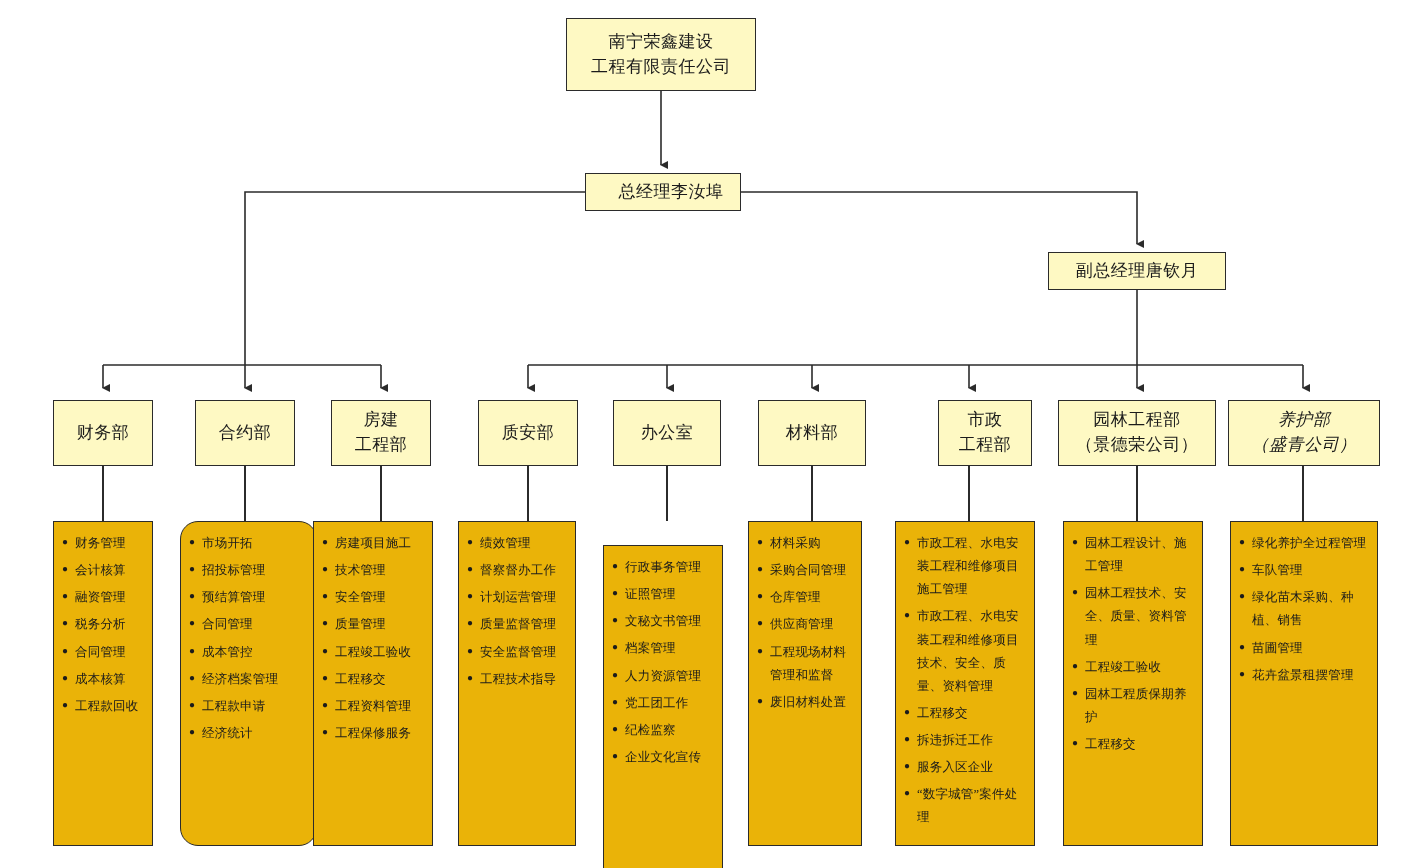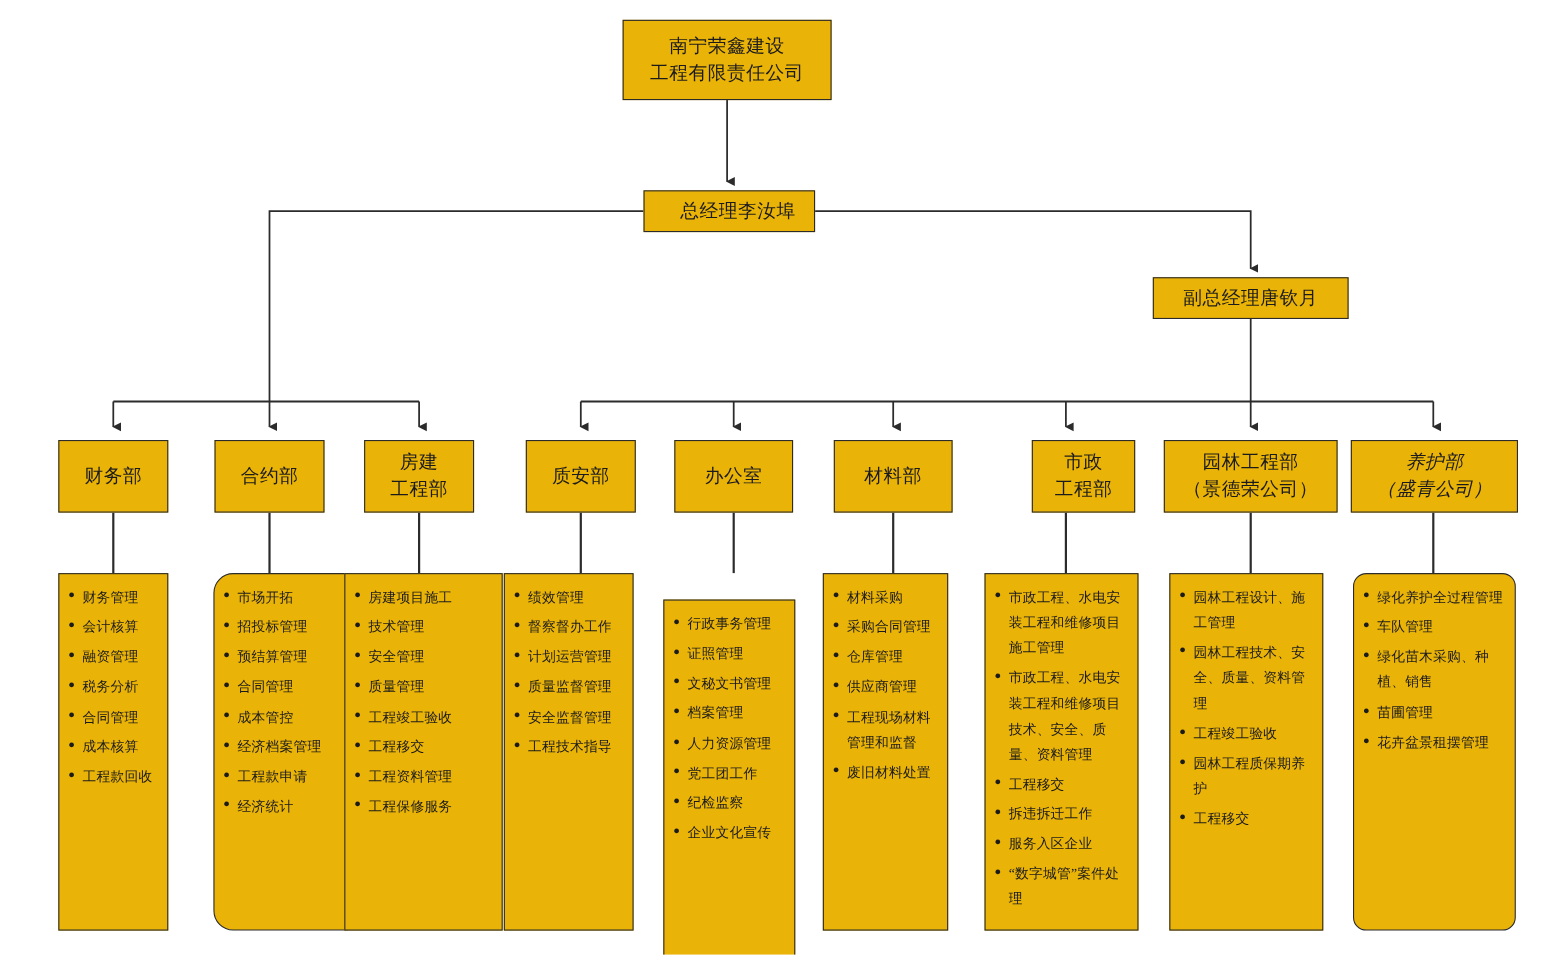--- a/index.html
+++ b/index.html
@@ -18,21 +18,21 @@
   svg.connectors{
     position:absolute;
     left:0;top:0;
     width:1409px;
     height:868px;
     pointer-events:none;
   }
   .box{
     position:absolute;
     border:1.5px solid #2b2b2b;
-    background:#eab308;
+    background:#fef9c3;
     box-sizing:border-box;
     display:flex;
     align-items:center;
     justify-content:center;
     text-align:center;
     line-height:1.45;
     letter-spacing:.5px;
   }
   .box .lines{width:100%;}
   .box .ln{display:block;}
@@ -205,33 +205,33 @@
     <ul>
         <li>财务管理</li>
         <li>会计核算</li>
         <li>融资管理</li>
         <li>税务分析</li>
         <li>合同管理</li>
         <li>成本核算</li>
         <li>工程款回收</li>
       </ul>
   </div>
-  <div class="detail" style="left:194px;top:521px;width:137px;height:325px;border-radius:18px;">
+  <div class="detail" style="left:180px;top:521px;width:137px;height:325px;border-radius:18px;">
     <ul>
         <li>市场开拓</li>
         <li>招投标管理</li>
         <li>预结算管理</li>
         <li>合同管理</li>
         <li>成本管控</li>
         <li>经济档案管理</li>
         <li>工程款申请</li>
         <li>经济统计</li>
       </ul>
   </div>
-  <div class="detail" style="left:313px;top:521px;width:144px;height:325px;">
+  <div class="detail" style="left:313px;top:521px;width:120px;height:325px;">
     <ul>
         <li>房建项目施工</li>
         <li>技术管理</li>
         <li>安全管理</li>
         <li>质量管理</li>
         <li>工程竣工验收</li>
         <li>工程移交</li>
         <li>工程资料管理</li>
         <li>工程保修服务</li>
       </ul>
@@ -280,21 +280,21 @@
   </div>
   <div class="detail" style="left:1063px;top:521px;width:140px;height:325px;">
     <ul>
         <li>园林工程设计、施工管理</li>
         <li>园林工程技术、安全、质量、资料管理</li>
         <li>工程竣工验收</li>
         <li>园林工程质保期养护</li>
         <li>工程移交</li>
       </ul>
   </div>
-  <div class="detail" style="left:1230px;top:521px;width:148px;height:325px;border-radius:12px;">
+  <div class="detail" style="left:1230px;top:521px;width:148px;height:325px;">
     <ul>
         <li>绿化养护全过程管理</li>
         <li>车队管理</li>
         <li>绿化苗木采购、种植、销售</li>
         <li>苗圃管理</li>
         <li>花卉盆景租摆管理</li>
       </ul>
   </div>
 
 </div>

